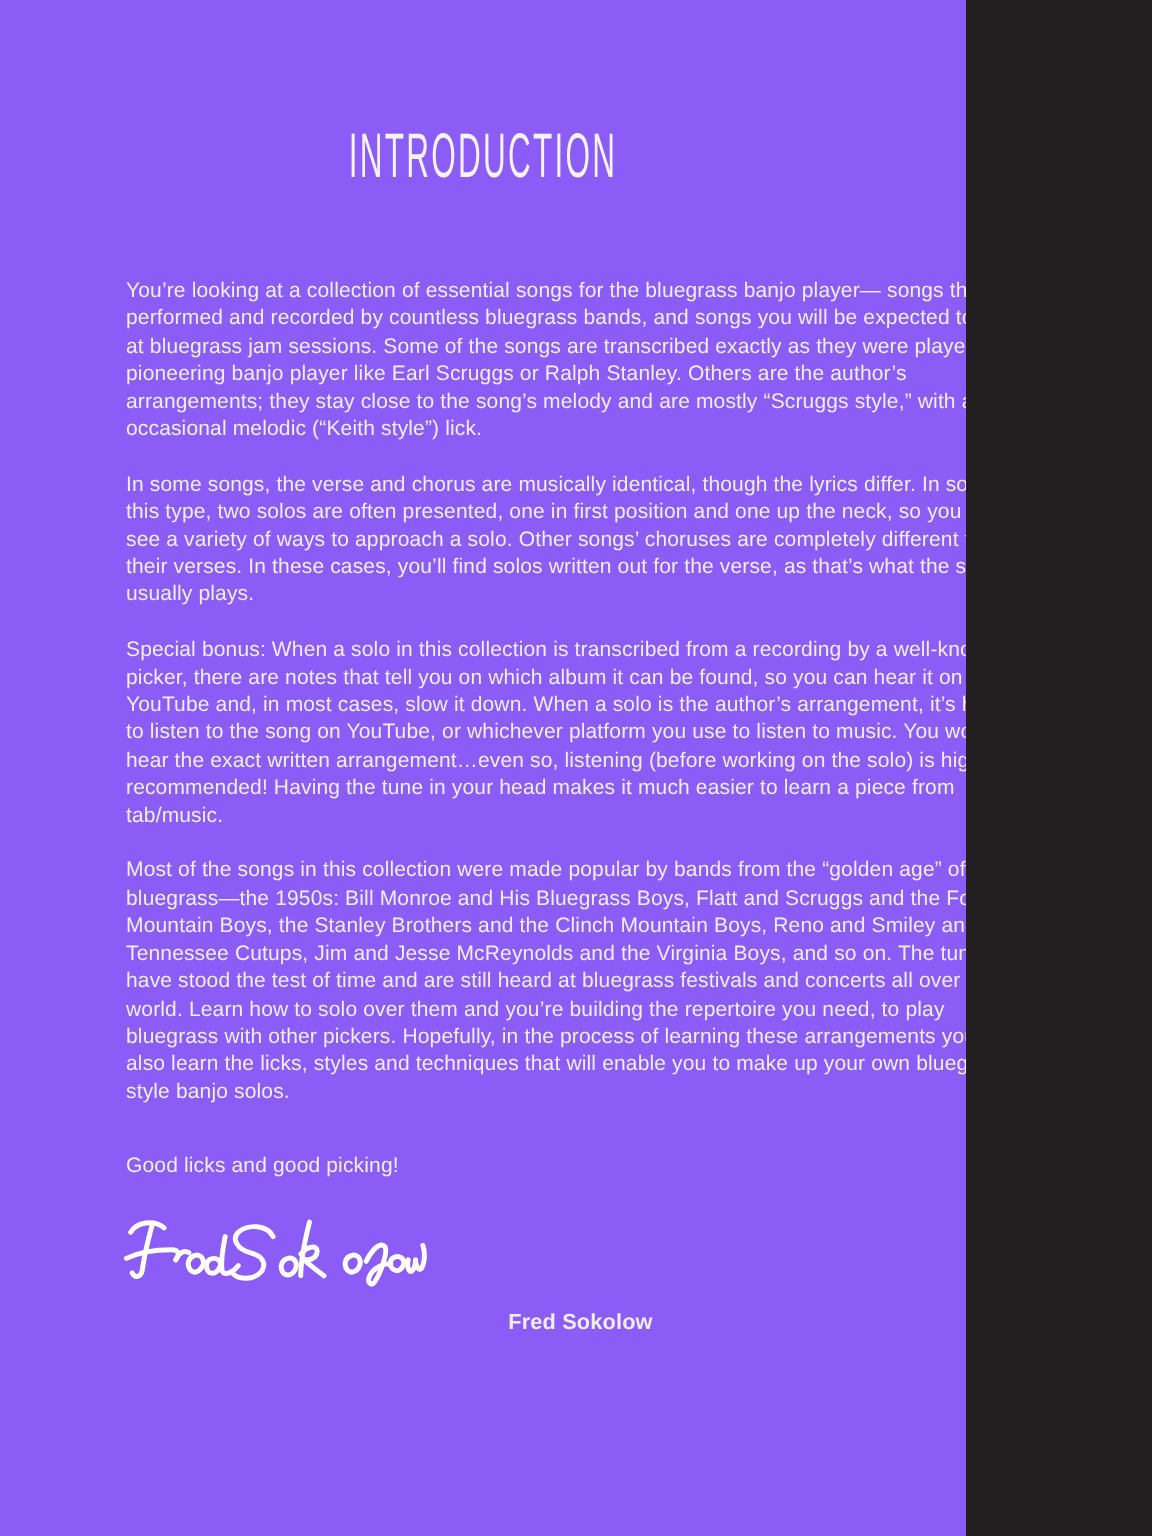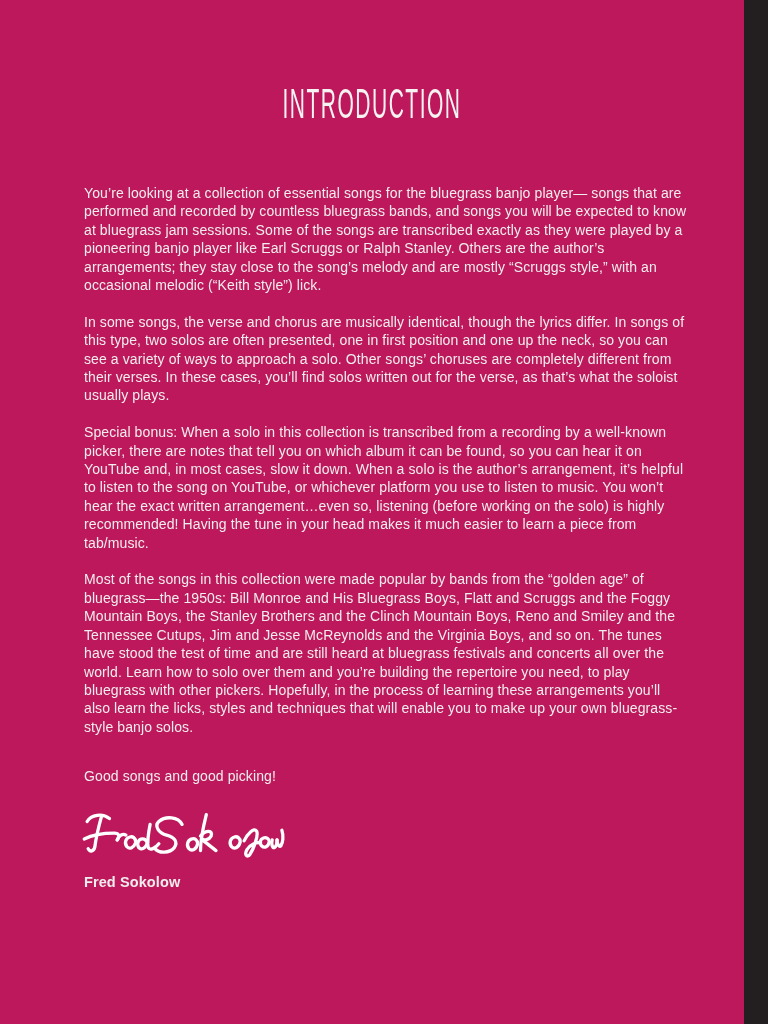--- a/index.html
+++ b/index.html
@@ -2,23 +2,23 @@
 <html><head>
 <meta charset="utf-8">
 <style>
   html, body {
     margin: 0;
     padding: 0;
     background: #231f20;
   }
   .page {
     position: relative;
-    width: 744px;
+    width: 644px;
     height: 1024px;
-    background: #be185d;
+    background: #8b5cf6;
     overflow: hidden;
     font-family: "Liberation Sans", sans-serif;
   }
   .title {
     position: absolute;
     top: 80px;
     left: 0;
     right: 0;
     margin: 0;
     text-align: center;
@@ -51,40 +51,41 @@
     margin-left: -2px;
   }
   .signature svg {
     display: block;
   }
   .author-name {
     margin-top: 5px;
     font-weight: bold;
     font-size: 14.5px;
     color: #f0eeed;
+    text-align: center;
   }
 </style>
 </head>
 <body>
 
 <div class="page">
 
   <h1 class="title">INTRODUCTION</h1>
 
   <div class="content">
 
     <p>You’re looking at a collection of essential songs for the bluegrass banjo player— songs that are performed and recorded by countless bluegrass bands, and songs you will be expected to know at bluegrass jam sessions. Some of the songs are transcribed exactly as they were played by a pioneering banjo player like Earl Scruggs or Ralph Stanley. Others are the author’s arrangements; they stay close to the song’s melody and are mostly “Scruggs style,” with an occasional melodic (“Keith style”) lick.</p>
 
     <p>In some songs, the verse and chorus are musically identical, though the lyrics differ. In songs of this type, two solos are often presented, one in first position and one up the neck, so you can see a variety of ways to approach a solo. Other songs’ choruses are completely different from their verses. In these cases, you’ll find solos written out for the verse, as that’s what the soloist usually plays.</p>
 
     <p>Special bonus: When a solo in this collection is transcribed from a recording by a well-known picker, there are notes that tell you on which album it can be found, so you can hear it on YouTube and, in most cases, slow it down. When a solo is the author’s arrangement, it’s helpful to listen to the song on YouTube, or whichever platform you use to listen to music. You won’t hear the exact written arrangement…even so, listening (before working on the solo) is highly recommended! Having the tune in your head makes it much easier to learn a piece from tab/music.</p>
 
     <p>Most of the songs in this collection were made popular by bands from the “golden age” of bluegrass—the 1950s: Bill Monroe and His Bluegrass Boys, Flatt and Scruggs and the Foggy Mountain Boys, the Stanley Brothers and the Clinch Mountain Boys, Reno and Smiley and the Tennessee Cutups, Jim and Jesse McReynolds and the Virginia Boys, and so on. The tunes have stood the test of time and are still heard at bluegrass festivals and concerts all over the world. Learn how to solo over them and you’re building the repertoire you need, to play bluegrass with other pickers. Hopefully, in the process of learning these arrangements you’ll also learn the licks, styles and techniques that will enable you to make up your own bluegrass-style banjo solos.</p>
 
-    <p class="closing">Good songs and good picking!</p>
+    <p class="closing">Good licks and good picking!</p>
 
     <div class="signature">
       <svg viewBox="0 0 212 64" width="206" height="62">
         <g stroke="#ffffff" stroke-width="3.4" fill="none" stroke-linecap="round" stroke-linejoin="round">
 
           <path d="M28,13 C21,7 9,9 5,16"></path>
           <path d="M20,10 C17,21 14,33 13,42 C12,47 8,48 6,44"></path>
           <path d="M2,34 C12,29 24,28 33,28 C38,28 39,31 36,35"></path>
 
           <path d="M36,35 C38,30 42,28 45,30"></path>

